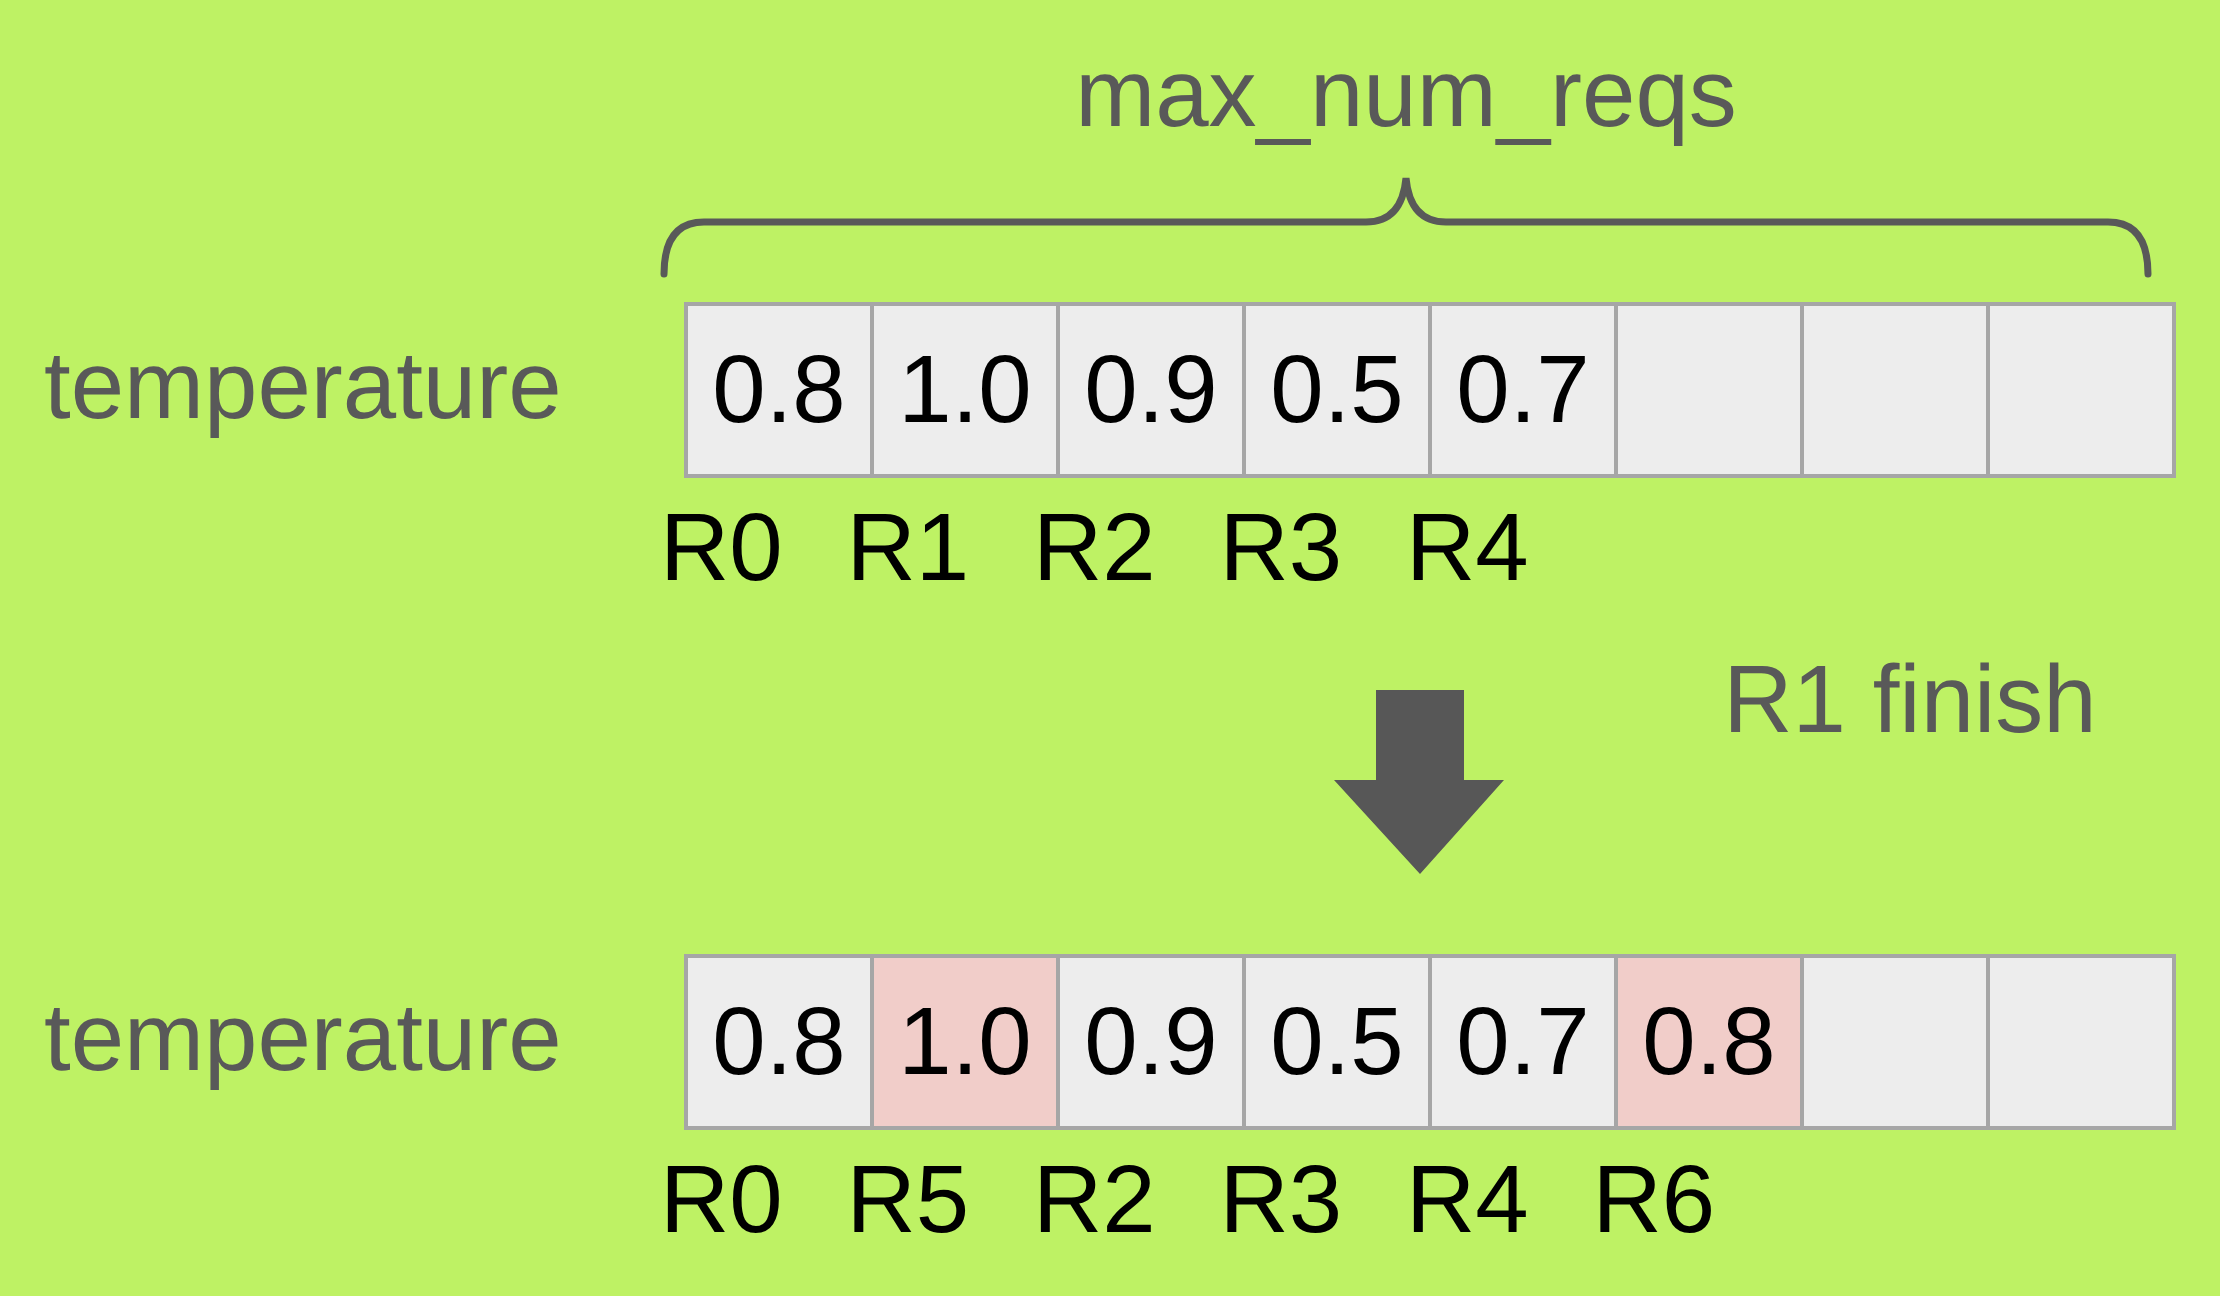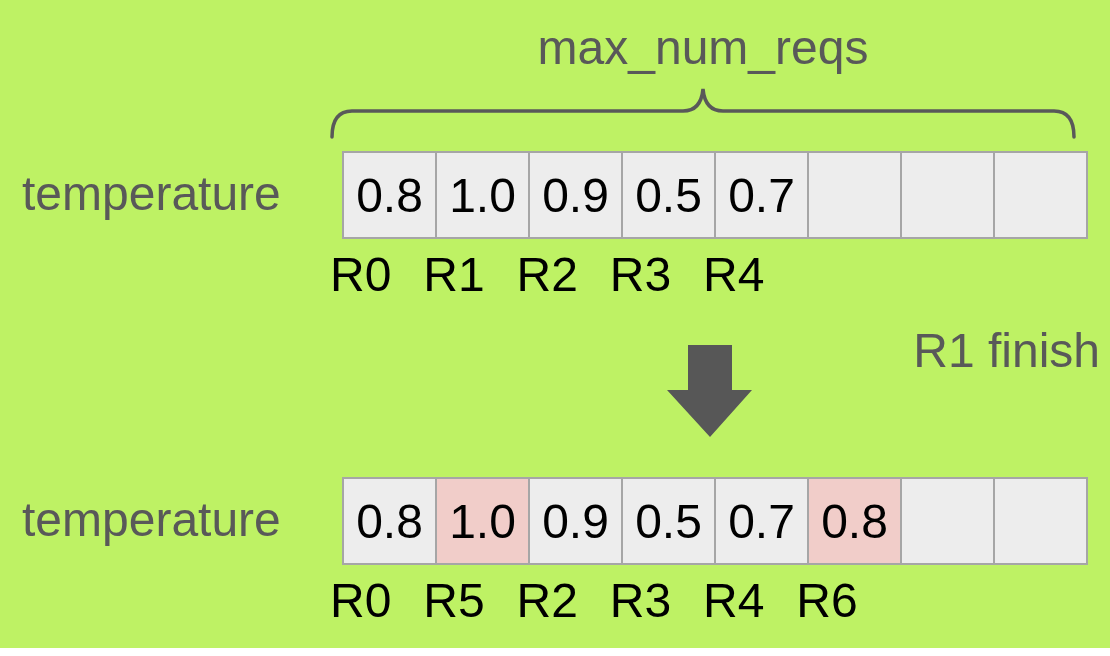--- a/index.html
+++ b/index.html
@@ -106,21 +106,21 @@
     width: 96px;
     height: 100px;
   }
   .arrow polygon { fill: var(--arrow-gray); }
 
   .transition-note {
     position: absolute;
     left: 810px;
     top: 322px;
     width: 290px;
-    text-align: right;
+    text-align: center;
     font-size: 48px;
     line-height: 57px;
     color: var(--label-gray);
     white-space: nowrap;
   }
 </style>
 </head>
 <body>
 
 <div class="canvas">

